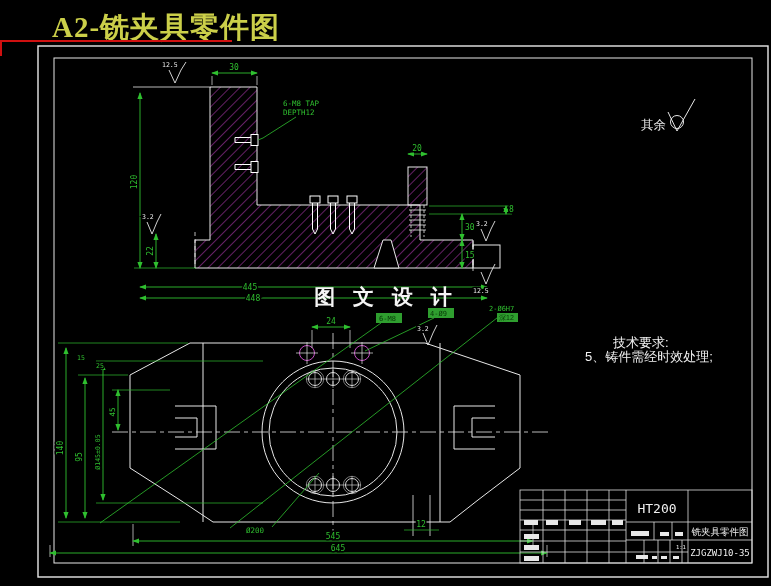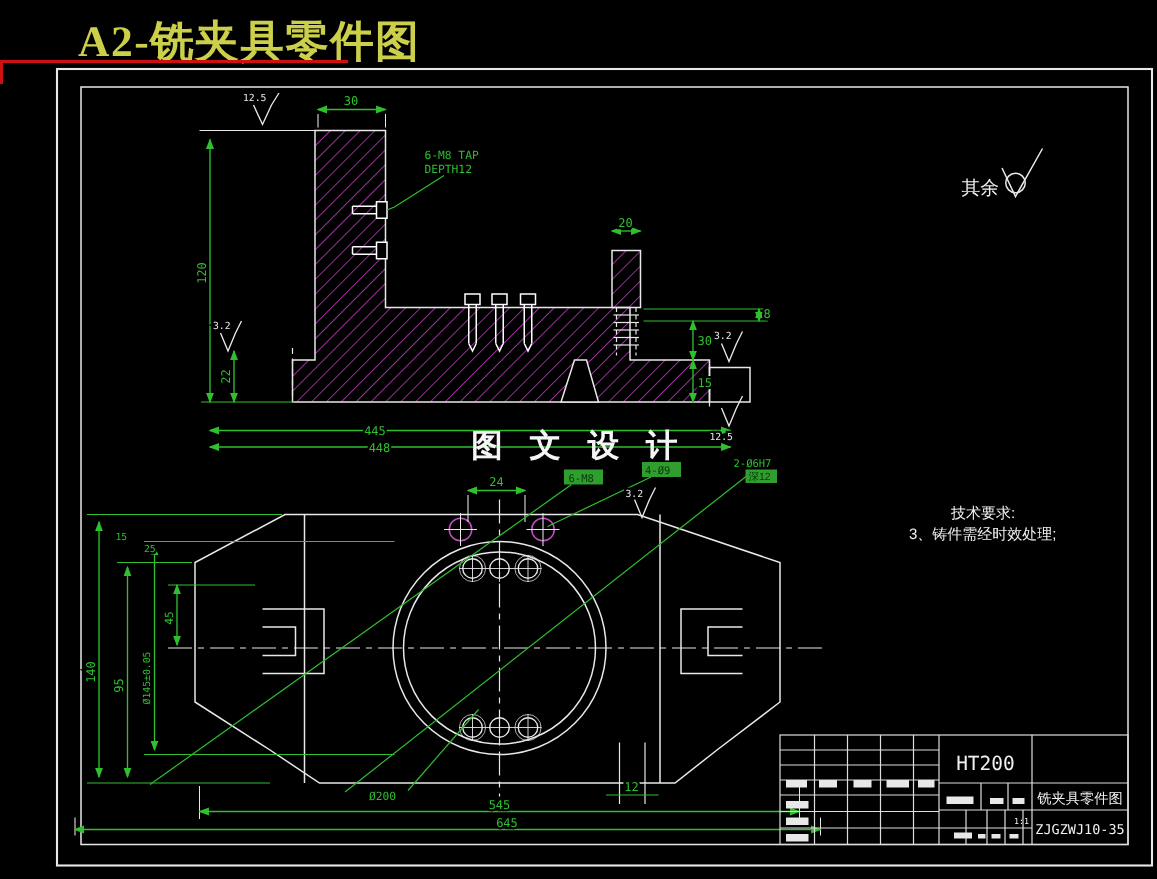--- a/index.html
+++ b/index.html
@@ -2,22 +2,22 @@
 <html><head>
 <meta charset="utf-8">
 <style>
   html,body{margin:0;padding:0;background:#000;}
   .stage{position:relative;width:771px;height:586px;background:#000;overflow:hidden;
          font-family:"Liberation Sans",sans-serif;}
   .cad-title{position:absolute;left:6px;top:8px;font-family:"Liberation Serif",serif;
              font-size:29px;font-weight:bold;color:#cbcf49;letter-spacing:1px;white-space:nowrap;margin-left:46px;}
   .red-underline{position:absolute;left:0;top:40px;width:232px;height:2px;background:#cf1010;}
   .red-tick{position:absolute;left:0;top:40px;width:2px;height:16px;background:#cf1010;}
-  .tech{position:absolute;left:606px;top:336px;width:150px;color:#f2f2f2;
-        font-size:10px;line-height:13.5px;white-space:nowrap;}
+  .tech{position:absolute;left:585px;top:336px;width:150px;color:#f2f2f2;
+        font-size:13px;line-height:13.5px;white-space:nowrap;}
   .tech .t-title{padding-left:28px;}
   svg text{font-family:"DejaVu Sans Mono","Liberation Mono",monospace;}
   svg text.cn{font-family:"Liberation Sans",sans-serif;}
   .dimtxt{fill:#2fbf2f;paint-order:stroke;stroke:#000;stroke-width:3px;}
   .whitetxt{fill:#e8e8e8;paint-order:stroke;stroke:#000;stroke-width:3px;}
 </style>
 </head>
 <body>
 
 <div class="stage">
@@ -279,16 +279,16 @@
         <rect x="673" y="556" width="6" height="3"></rect>
     </g>
     <text x="657" y="513" font-size="13" fill="#f0f0f0" text-anchor="middle">HT200</text>
     <text x="720" y="535" font-size="9.5" fill="#f0f0f0" text-anchor="middle" class="cn">铣夹具零件图</text>
     <text x="720" y="556" font-size="9" fill="#f0f0f0" text-anchor="middle">ZJGZWJ10-35</text>
     <text x="676" y="549" font-size="5.5" fill="#f0f0f0">1:1</text>
   </svg>
 
   <div class="tech">
     <div class="t-title">技术要求:</div>
-    <div>3、铸件需经时效处理;</div>
+    <div>5、铸件需经时效处理;</div>
   </div>
 
 </div>
 
 </body></html>

